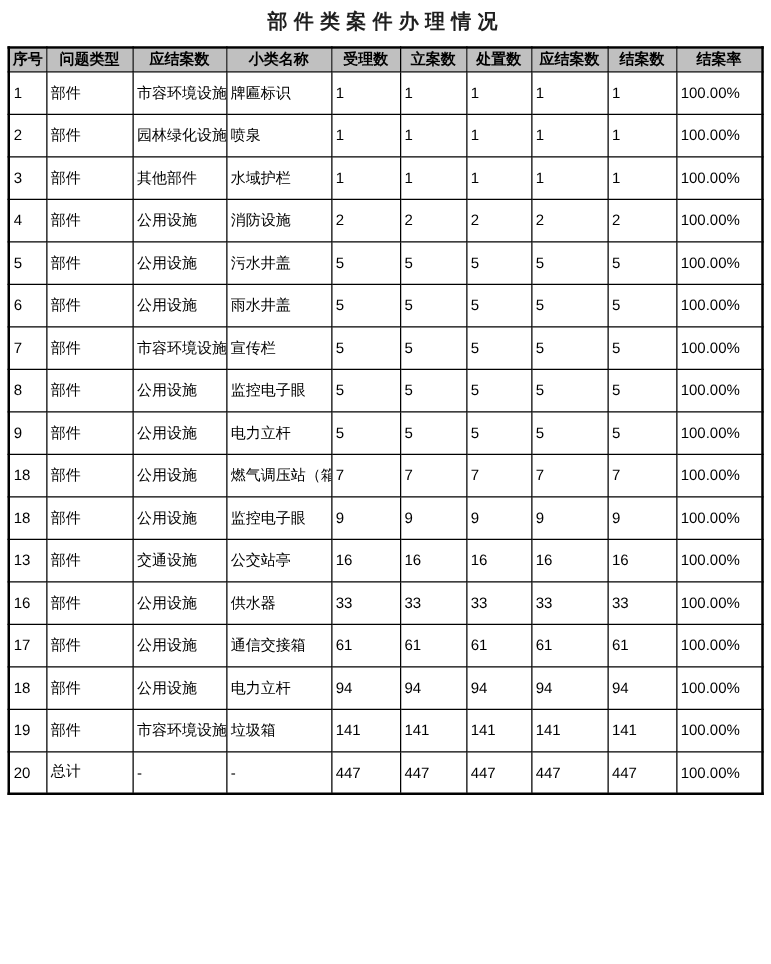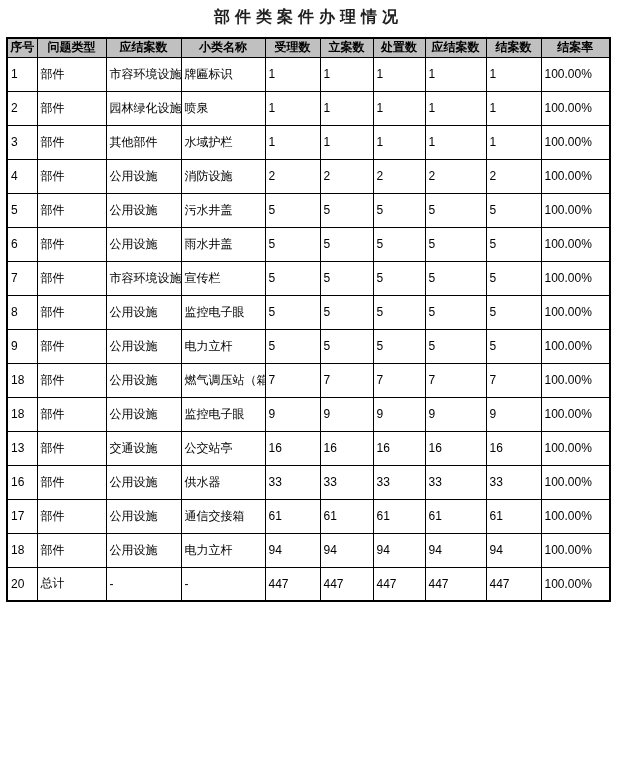--- a/index.html
+++ b/index.html
@@ -261,20 +261,32 @@
           <td>公用设施</td>
           <td>电力立杆</td>
           <td>94</td>
           <td>94</td>
           <td>94</td>
           <td>94</td>
           <td>94</td>
           <td>100.00%</td>
         </tr>
         <tr>
+          <td>19</td>
+          <td>部件</td>
+          <td>市容环境设施</td>
+          <td>垃圾箱</td>
+          <td>141</td>
+          <td>141</td>
+          <td>141</td>
+          <td>141</td>
+          <td>141</td>
+          <td>100.00%</td>
+        </tr>
+        <tr>
           <td>20</td>
           <td>总计</td>
           <td>-</td>
           <td>-</td>
           <td>447</td>
           <td>447</td>
           <td>447</td>
           <td>447</td>
           <td>447</td>
           <td>100.00%</td>

